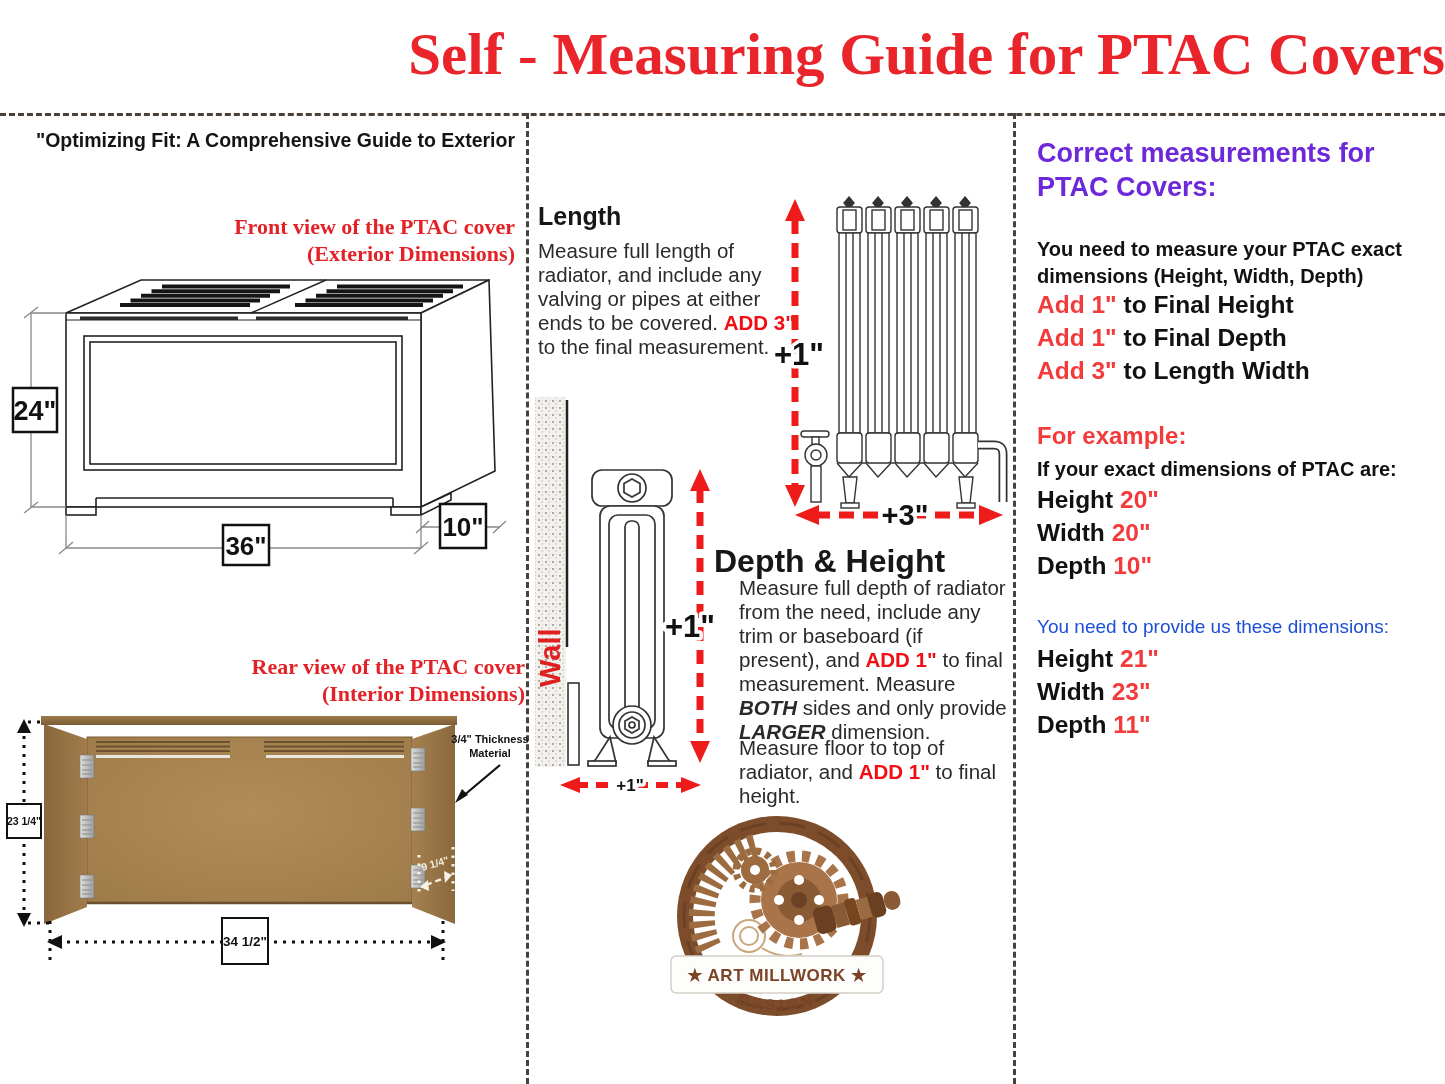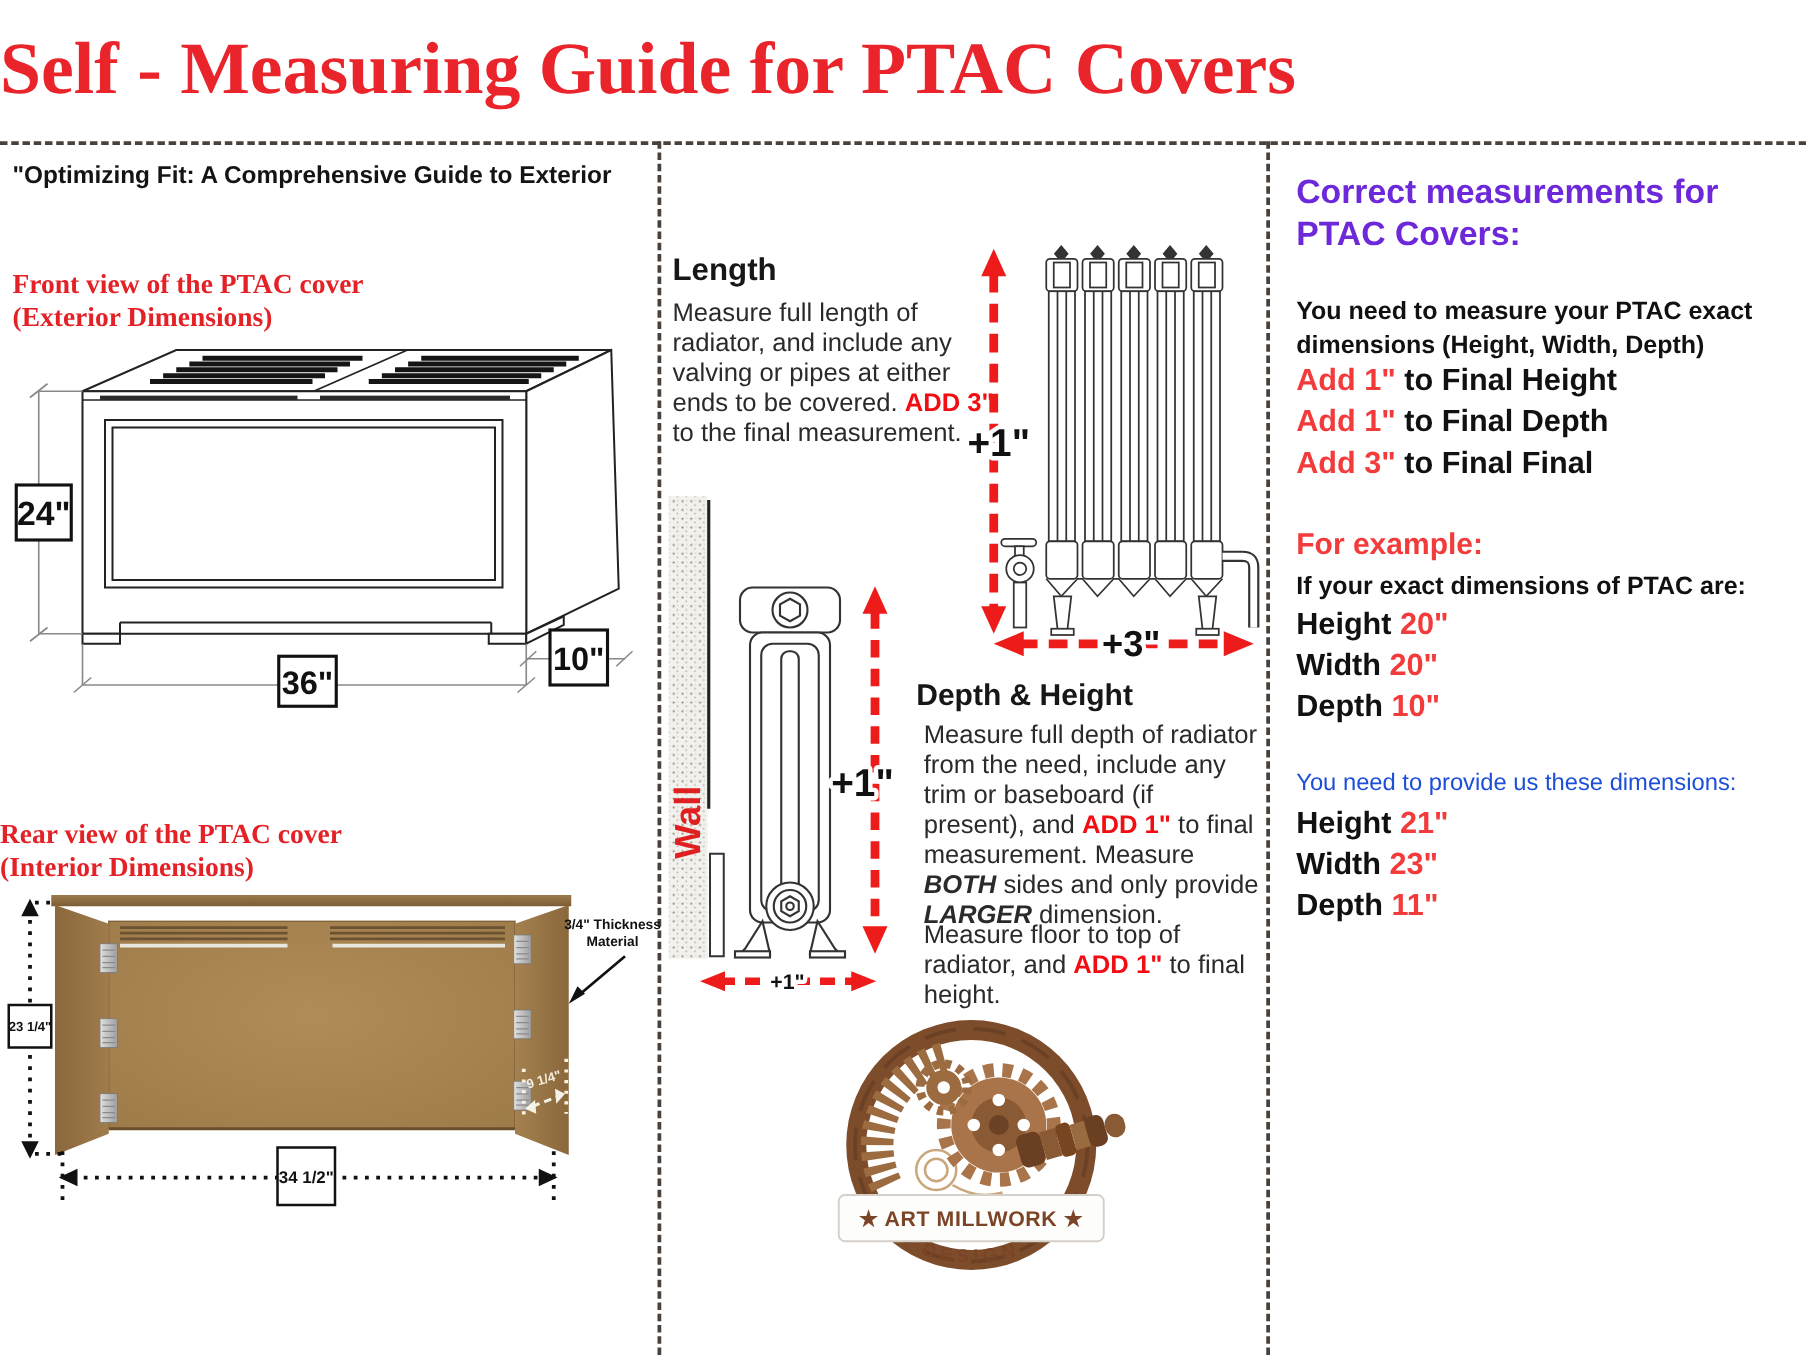--- a/index.html
+++ b/index.html
@@ -1,20 +1,20 @@
 <!DOCTYPE html>
 <html><head>
 <meta charset="utf-8">
 <style>
   html,body{margin:0;padding:0;}
   body{width:1445px;height:1084px;background:#ffffff;position:relative;overflow:hidden;
        font-family:"Liberation Sans",sans-serif;color:#1a1a1a;}
   .abs{position:absolute;}
   .serif{font-family:"Liberation Serif","DejaVu Serif",serif;}
-  .ctr{text-align:left;}
+  .ctr{text-align:right;}
   .hlred{color:#f20d12;font-weight:bold;}
   .page-title{width:100%;top:20px;left:0;font-size:59px;font-weight:bold;color:#e9252b;letter-spacing:0px;}
   .hr-dash{top:113px;left:0;width:1445px;border-top:3px dashed #4a423a;height:0;}
   .vsep{top:113px;height:971px;border-left:3px dashed #4a423a;width:0;}
   .quote{font-size:19.5px;font-weight:bold;line-height:27px;color:#141414;}
   .lhead{font-size:22px;font-weight:bold;color:#e32126;line-height:27px;}
   .mhead{font-size:25px;font-weight:bold;color:#171717;}
   .mbody{font-size:20.5px;line-height:24px;color:#2a2a2a;}
   .emphi{font-weight:bold;font-style:italic;}
   .rc-head{font-size:27px;font-weight:bold;color:#6d28d9;line-height:34px;}
@@ -336,21 +336,21 @@
   <polygon points="160,106 180,106 170,84" fill="#ee1b1b"></polygon>
   <polygon points="160,356 180,356 170,378" fill="#ee1b1b"></polygon>
   <text x="160" y="252" font-size="31" class="dimtxt halo" text-anchor="middle">+1"</text>
 
   <line x1="46" y1="400" x2="155" y2="400" stroke="#ee1b1b" stroke-width="6" stroke-dasharray="12 8"></line>
   <polygon points="50,392 50,408 30,400" fill="#ee1b1b"></polygon>
   <polygon points="151,392 151,408 171,400" fill="#ee1b1b"></polygon>
   <text x="100" y="406" font-size="17" class="dimtxt halo" text-anchor="middle">+1"</text>
 </svg>
 
-<div class="abs mhead" style="left:733px;top:543px;font-size:24px;text-align:center;">Depth &amp; Height</div>
+<div class="abs mhead" style="left:714px;top:543px;font-size:32px;text-align:center;">Depth &amp; Height</div>
 <div class="abs mbody" style="left:739px;top:576px;width:268px;">
   <span>Measure full depth of radiator from the need, include any trim or baseboard (if present), and </span><span class="hlred">ADD 1"</span><span> to final measurement. Measure </span><span class="emphi">BOTH</span><span> sides and only provide </span><span class="emphi">LARGER</span><span> dimension.</span>
 </div>
 <div class="abs mbody" style="left:739px;top:736px;width:268px;">
   <span>Measure floor to top of radiator, and </span><span class="hlred">ADD 1"</span><span> to final height.</span>
 </div>
 
 <svg class="abs" style="left:667px;top:808px;" width="220" height="220" viewBox="0 0 220 220">
   <circle cx="110" cy="108" r="100" fill="#7d4c2b"></circle>
   <circle cx="110" cy="108" r="93" fill="none" stroke="#5e3a1f" stroke-width="3" stroke-dasharray="26 14" opacity="0.6"></circle>
@@ -396,21 +396,21 @@
     <textPath href="#arcD" startOffset="50%" text-anchor="middle">DESIGN</textPath>
   </text>
 </svg>
 
 <div class="abs rc-head" style="left:1037px;top:136px;width:370px;">Correct measurements for PTAC Covers:</div>
 <div class="abs rc-intro" style="left:1037px;top:236px;width:368px;">You need to measure your PTAC exact dimensions (Height, Width, Depth)</div>
 
 <div class="abs" style="left:1037px;top:288px;">
   <div class="rc-rule"><span class="v">Add 1"</span><span> to Final Height</span></div>
   <div class="rc-rule"><span class="v">Add 1"</span><span> to Final Depth</span></div>
-  <div class="rc-rule"><span class="v">Add 3"</span><span> to Final Final</span></div>
+  <div class="rc-rule"><span class="v">Add 3"</span><span> to Length Width</span></div>
 </div>
 
 <div class="abs rc-sub" style="left:1037px;top:422px;">For example:</div>
 <div class="abs rc-intro" style="left:1037px;top:456px;width:380px;">If your exact dimensions of PTAC are:</div>
 <div class="abs" style="left:1037px;top:483px;">
   <div class="rc-rule"><span>Height </span><span class="v">20"</span></div>
   <div class="rc-rule"><span>Width </span><span class="v">20"</span></div>
   <div class="rc-rule"><span>Depth </span><span class="v">10"</span></div>
 </div>
 

